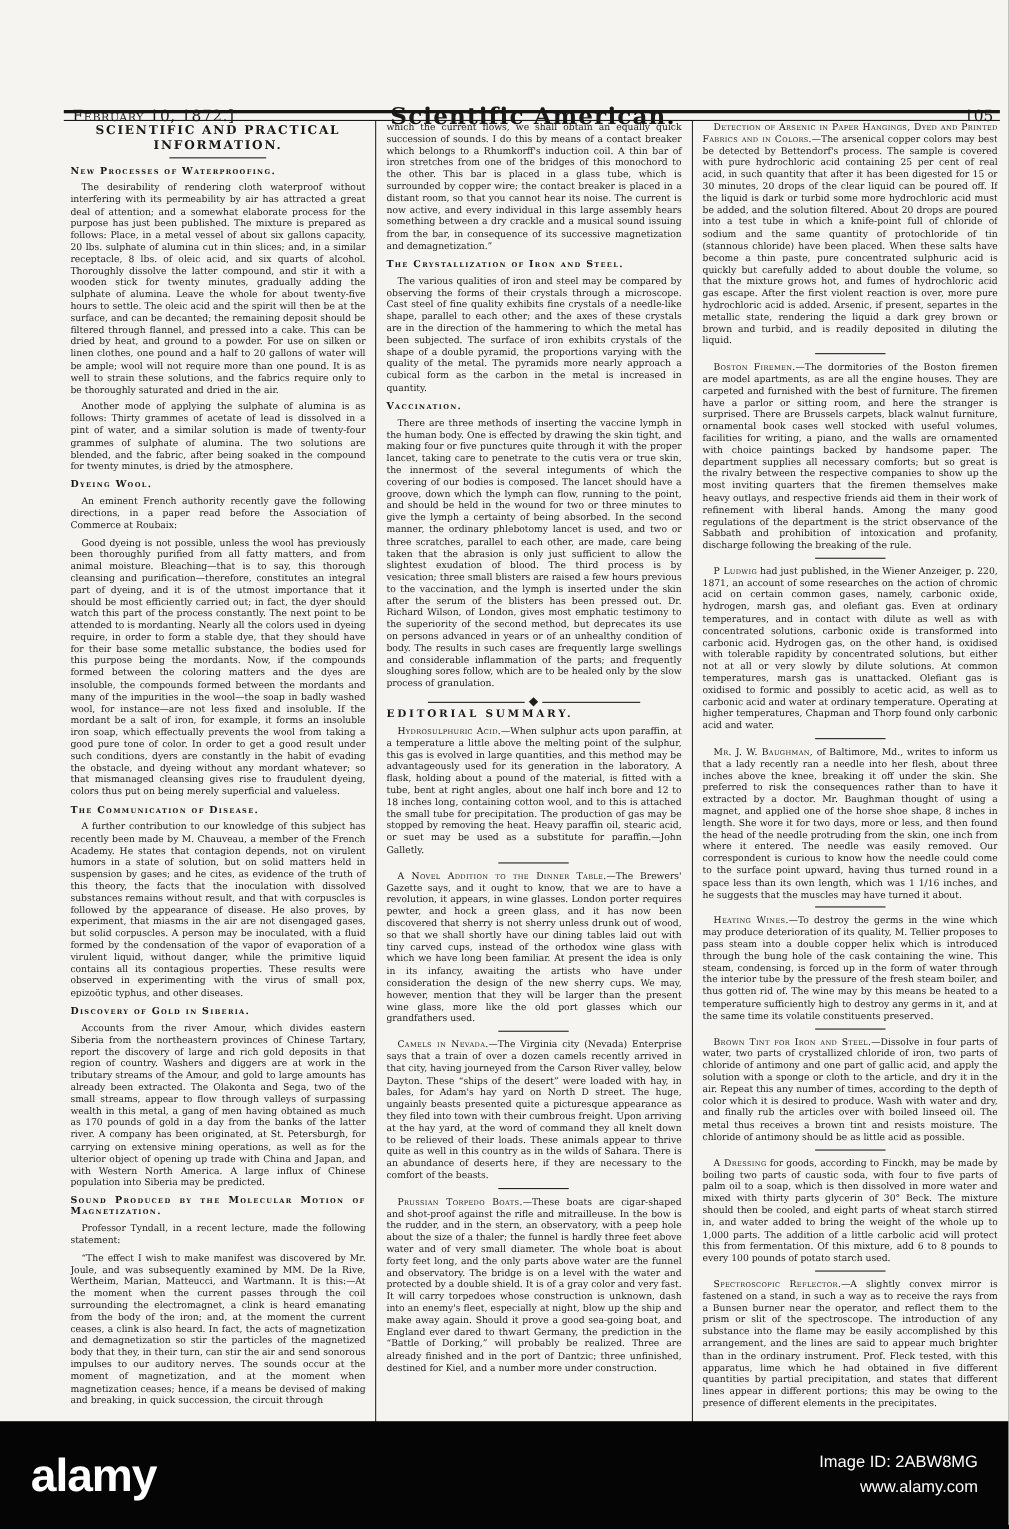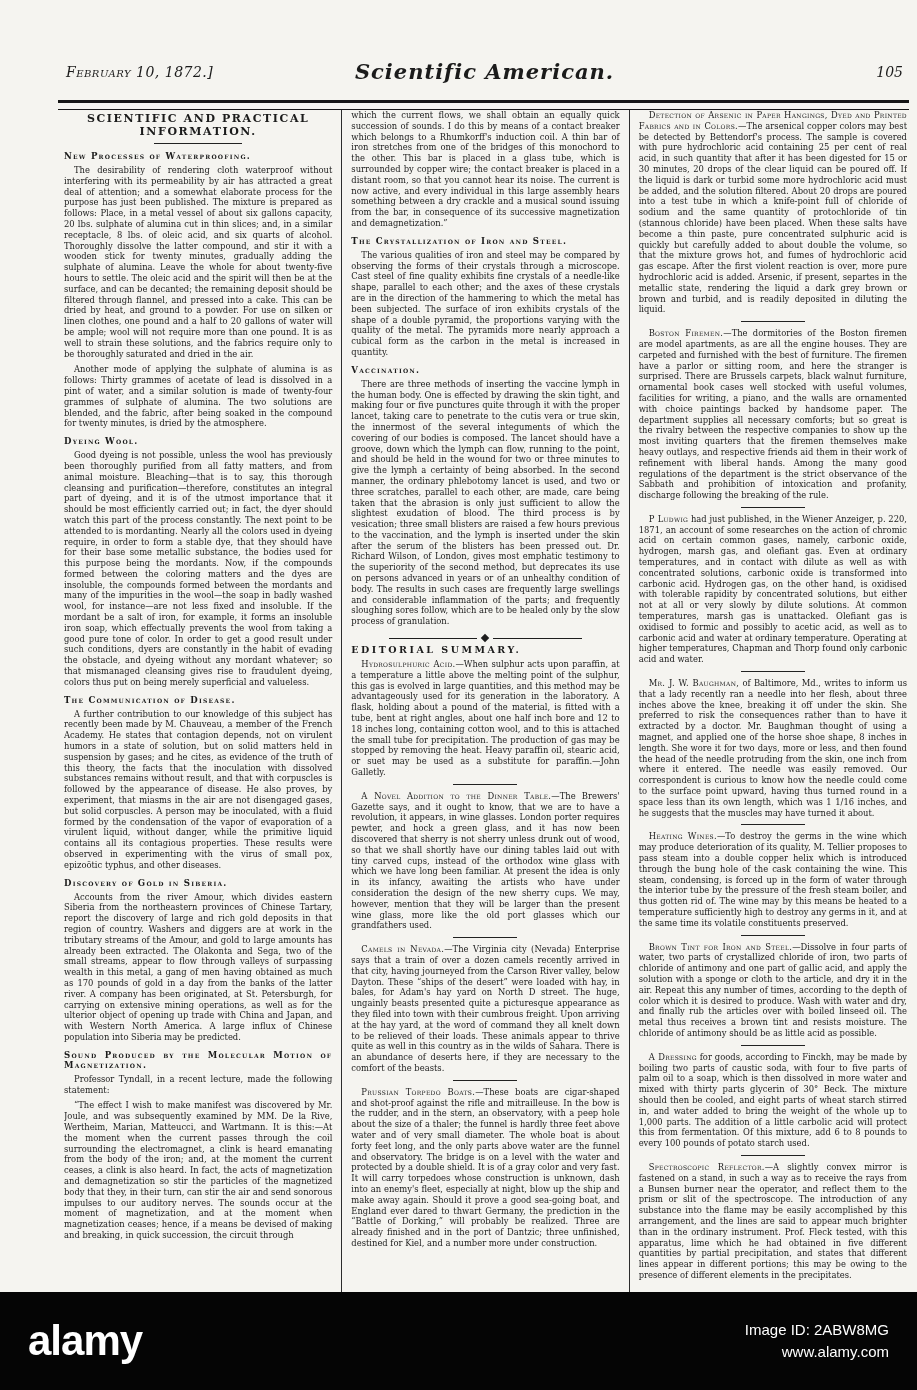--- a/index.html
+++ b/index.html
@@ -1,19 +1,19 @@
 <!DOCTYPE html>
 <html><head>
 <meta charset="utf-8">
 <style>
   html,body{margin:0;padding:0;background:#888;}
   .page{position:relative;width:917px;height:1390px;background:#f5f4f0;margin:0 auto;
         font-family:"DejaVu Serif","Liberation Serif",serif;color:#1b1b1b;overflow:hidden;}
   
-  .header{position:absolute;top:34px;left:64px;right:12px;height:48px;font-style:italic;}
+  .header{position:absolute;top:68px;left:64px;right:12px;height:48px;}
   .issue-date{position:absolute;left:2px;bottom:2px;font-variant:small-caps;font-size:14px;letter-spacing:.5px;}
   .masthead{position:absolute;left:50%;transform:translateX(-50%);bottom:-2px;
             font-size:21px;font-weight:bold;letter-spacing:1px;font-family:"DejaVu Serif",serif;}
   .page-number{position:absolute;right:2px;bottom:2px;font-size:14px;margin-left:16px;}
   .header-rules{position:absolute;top:100px;left:58px;right:8px;height:6px;
                 border-top:3px solid #161616;border-bottom:1px solid #161616;}
   
   .content{position:absolute;top:110px;left:64px;right:10px;bottom:90px;display:flex;overflow:hidden;}
   .col{flex:1 1 0;overflow:hidden;font-size:8.4px;line-height:10.8px;text-align:justify;}
   .col-left{padding-right:9px;}
@@ -51,20 +51,21 @@
   <div class="header-rules"></div>
 
   <div class="content">
     <div class="col col-left">
         <div class="col-title">SCIENTIFIC AND PRACTICAL INFORMATION.</div>
         <div class="divider title-rule"></div>
         <div class="sec-heading">New Processes of Waterproofing.</div>
         <p class="para">The desirability of rendering cloth waterproof without interfering with its permeability by air has attracted a great deal of attention; and a somewhat elaborate process for the purpose has just been published. The mixture is prepared as follows: Place, in a metal vessel of about six gallons capacity, 20 lbs. sulphate of alumina cut in thin slices; and, in a similar receptacle, 8 lbs. of oleic acid, and six quarts of alcohol. Thoroughly dissolve the latter compound, and stir it with a wooden stick for twenty minutes, gradually adding the sulphate of alumina. Leave the whole for about twenty-five hours to settle. The oleic acid and the spirit will then be at the surface, and can be decanted; the remaining deposit should be filtered through flannel, and pressed into a cake. This can be dried by heat, and ground to a powder. For use on silken or linen clothes, one pound and a half to 20 gallons of water will be ample; wool will not require more than one pound. It is as well to strain these solutions, and the fabrics require only to be thoroughly saturated and dried in the air.</p>
         <p class="para">Another mode of applying the sulphate of alumina is as follows: Thirty grammes of acetate of lead is dissolved in a pint of water, and a similar solution is made of twenty-four grammes of sulphate of alumina. The two solutions are blended, and the fabric, after being soaked in the compound for twenty minutes, is dried by the atmosphere.</p>
         <div class="sec-heading">Dyeing Wool.</div>
+        <p class="para">An eminent French authority recently gave the following directions, in a paper read before the Association of Commerce at Roubaix:</p>
         <p class="para">Good dyeing is not possible, unless the wool has previously been thoroughly purified from all fatty matters, and from animal moisture. Bleaching—that is to say, this thorough cleansing and purification—therefore, constitutes an integral part of dyeing, and it is of the utmost importance that it should be most efficiently carried out; in fact, the dyer should watch this part of the process constantly. The next point to be attended to is mordanting. Nearly all the colors used in dyeing require, in order to form a stable dye, that they should have for their base some metallic substance, the bodies used for this purpose being the mordants. Now, if the compounds formed between the coloring matters and the dyes are insoluble, the compounds formed between the mordants and many of the impurities in the wool—the soap in badly washed wool, for instance—are not less fixed and insoluble. If the mordant be a salt of iron, for example, it forms an insoluble iron soap, which effectually prevents the wool from taking a good pure tone of color. In order to get a good result under such conditions, dyers are constantly in the habit of evading the obstacle, and dyeing without any mordant whatever; so that mismanaged cleansing gives rise to fraudulent dyeing, colors thus put on being merely superficial and valueless.</p>
         <div class="sec-heading">The Communication of Disease.</div>
         <p class="para">A further contribution to our knowledge of this subject has recently been made by M. Chauveau, a member of the French Academy. He states that contagion depends, not on virulent humors in a state of solution, but on solid matters held in suspension by gases; and he cites, as evidence of the truth of this theory, the facts that the inoculation with dissolved substances remains without result, and that with corpuscles is followed by the appearance of disease. He also proves, by experiment, that miasms in the air are not disengaged gases, but solid corpuscles. A person may be inoculated, with a fluid formed by the condensation of the vapor of evaporation of a virulent liquid, without danger, while the primitive liquid contains all its contagious properties. These results were observed in experimenting with the virus of small pox, epizoötic typhus, and other diseases.</p>
         <div class="sec-heading">Discovery of Gold in Siberia.</div>
         <p class="para">Accounts from the river Amour, which divides eastern Siberia from the northeastern provinces of Chinese Tartary, report the discovery of large and rich gold deposits in that region of country. Washers and diggers are at work in the tributary streams of the Amour, and gold to large amounts has already been extracted. The Olakonta and Sega, two of the small streams, appear to flow through valleys of surpassing wealth in this metal, a gang of men having obtained as much as 170 pounds of gold in a day from the banks of the latter river. A company has been originated, at St. Petersburgh, for carrying on extensive mining operations, as well as for the ulterior object of opening up trade with China and Japan, and with Western North America. A large influx of Chinese population into Siberia may be predicted.</p>
         <div class="sec-heading">Sound Produced by the Molecular Motion of Magnetization.</div>
         <p class="para">Professor Tyndall, in a recent lecture, made the following statement:</p>
         <p class="para">“The effect I wish to make manifest was discovered by Mr. Joule, and was subsequently examined by MM. De la Rive, Wertheim, Marian, Matteucci, and Wartmann. It is this:—At the moment when the current passes through the coil surrounding the electromagnet, a clink is heard emanating from the body of the iron; and, at the moment the current ceases, a clink is also heard. In fact, the acts of magnetization and demagnetization so stir the particles of the magnetized body that they, in their turn, can stir the air and send sonorous impulses to our auditory nerves. The sounds occur at the moment of magnetization, and at the moment when magnetization ceases; hence, if a means be devised of making and breaking, in quick succession, the circuit through</p>
       </div>
     <div class="col col-middle">

